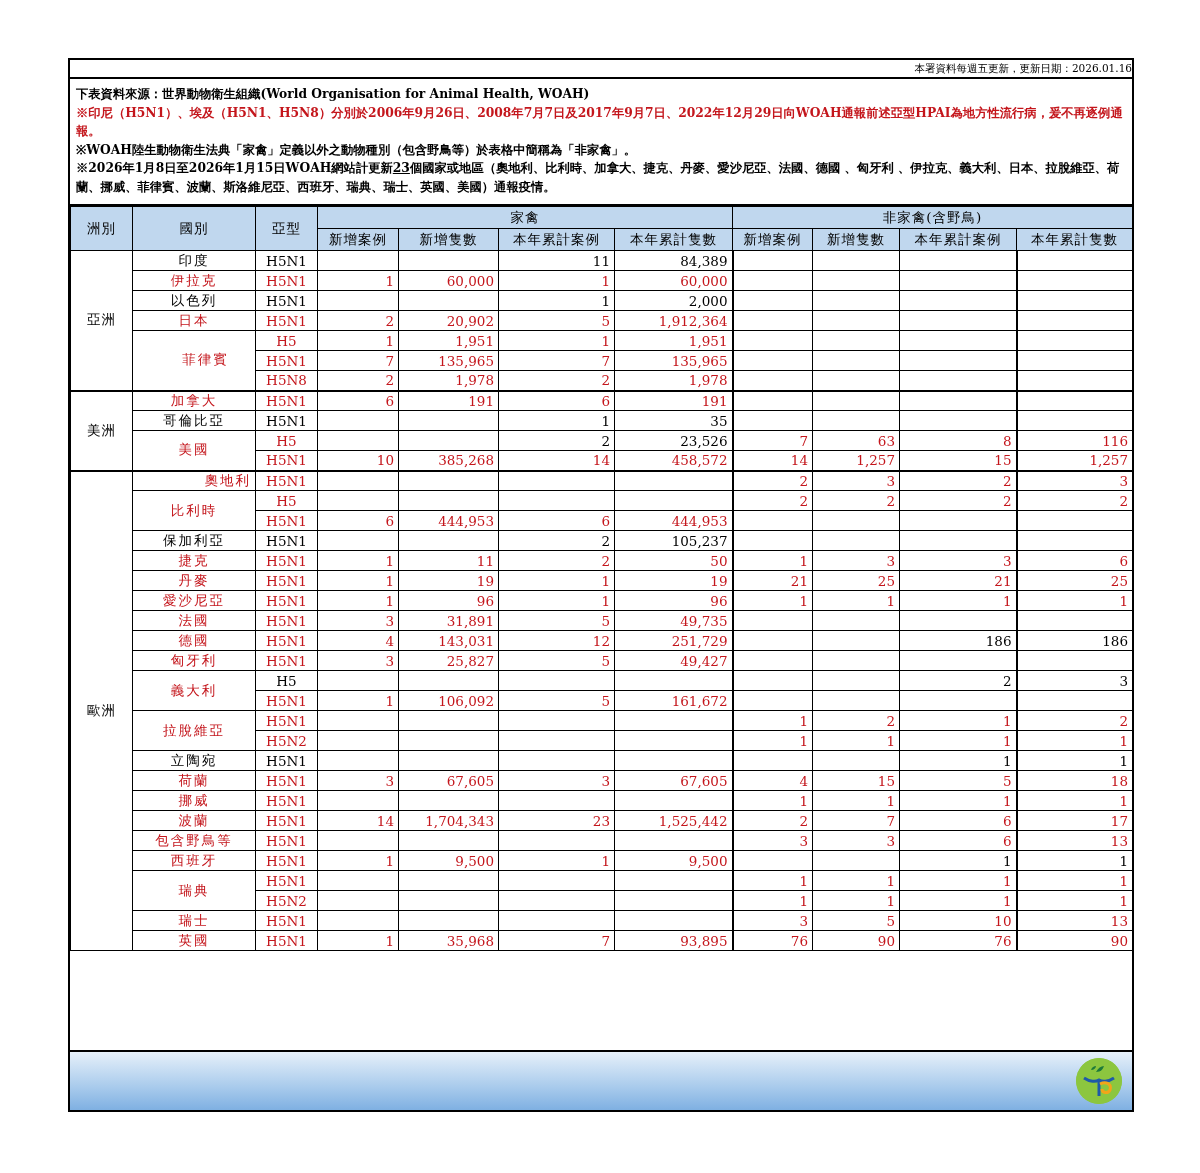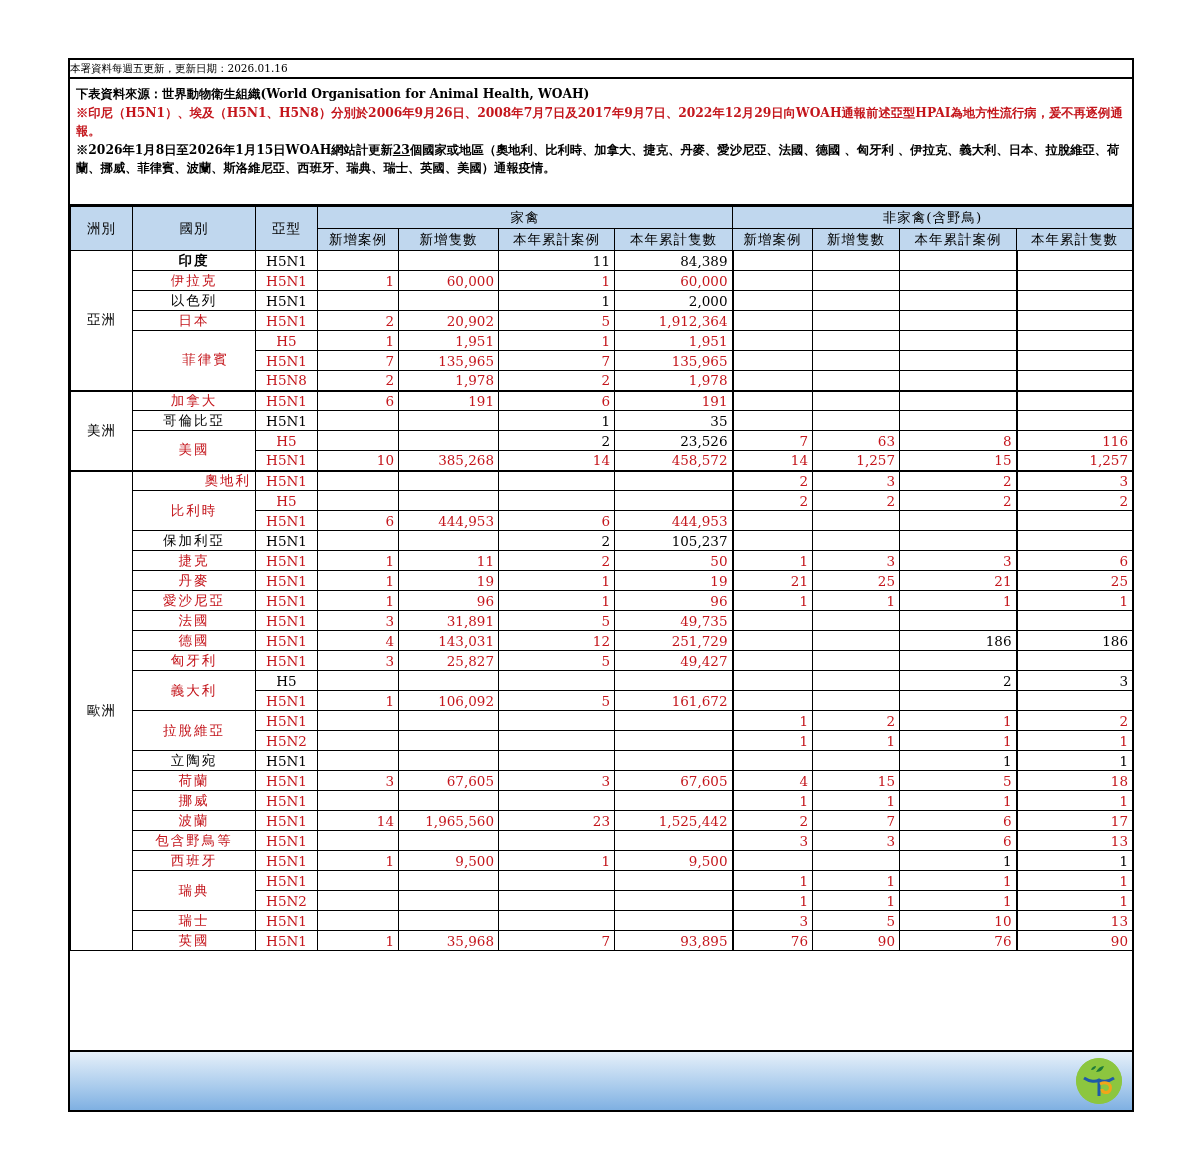--- a/index.html
+++ b/index.html
@@ -2,21 +2,21 @@
 <html><head>
 <meta charset="utf-8">
 <style>
   html,body{margin:0;padding:0;background:#fff;}
   body{width:1200px;height:1173px;position:relative;font-family:"DejaVu Serif","Liberation Serif",serif;}
   .frame{position:absolute;left:68px;top:58px;width:1066px;height:1054px;border:2px solid #000;box-sizing:border-box;background:#fff;}
   .banner{height:48px;background:linear-gradient(#4a8ad0,#a9cbec 55%,#e6f0fa);border-bottom:2px solid #000;position:relative;}
   .banner .title{position:absolute;left:0;right:0;top:8px;text-align:center;font-size:11px;font-weight:bold;line-height:15px;color:#111;}
   .hen{position:absolute;top:2px;width:46px;height:44px;}
   .hen.l{left:292px;} .hen.r{left:718px;}
-  .update{height:17px;border-bottom:2px solid #000;text-align:left;font-size:10.5px;line-height:17px;padding-right:12px;}
+  .update{height:17px;border-bottom:2px solid #000;text-align:right;font-size:10.5px;line-height:17px;padding-right:0;}
   .notes{padding:6px 6px 0 6px;font-size:12.3px;line-height:18.5px;font-weight:bold;height:127px;box-sizing:border-box;border-bottom:2px solid #000;}
   .notes .red{color:#c4161c;}
   .notes .u{text-decoration:underline;}
   table{border-collapse:collapse;width:100%;table-layout:fixed;}
   td,th{border:1px solid #000;padding:0 4px;height:20px;font-size:13.5px;font-weight:normal;box-sizing:border-box;white-space:nowrap;overflow:hidden;}
   th{background:#c0d7ee;font-size:13.5px;letter-spacing:1px;}
   .head-row1 th{height:22px;}
   .head-row2 th{height:22px;}
   td.num{text-align:right;}
   td.ctr{text-align:center;}
@@ -28,20 +28,21 @@
   .logo{position:absolute;right:10px;top:6px;width:46px;height:46px;border-radius:50%;background:#8cc63f;}
 </style>
 </head>
 <body>
 
 <div class="frame">
   <div class="update">本署資料每週五更新，更新日期：2026.01.16</div>
   <div class="notes">
     <div>下表資料來源：世界動物衛生組織(World Organisation for Animal Health, WOAH)</div>
     <div class="red">※印尼（H5N1）、埃及（H5N1、H5N8）分別於2006年9月26日、2008年7月7日及2017年9月7日、2022年12月29日向WOAH通報前述亞型HPAI為地方性流行病，爰不再逐例通報。</div>
+    <div>※WOAH陸生動物衛生法典「家禽」定義以外之動物種別（包含野鳥等）於表格中簡稱為「非家禽」。</div>
     <div><span>※2026年1月8日至2026年1月15日WOAH網站計更新</span><span class="u">23</span><span>個國家或地區（奧地利、比利時、加拿大、捷克、丹麥、愛沙尼亞、法國、德國 、匈牙利 、伊拉克、義大利、日本、拉脫維亞、荷蘭、挪威、菲律賓、波蘭、斯洛維尼亞、西班牙、瑞典、瑞士、英國、美國）通報疫情。</span></div>
   </div>
 
   <table>
     <colgroup>
       <col style="width:62px">
         <col style="width:123px">
         <col style="width:62px">
       <col style="width:81px">
         <col style="width:100px">
@@ -67,21 +68,21 @@
           <th>本年累計隻數</th>
           <th>新增案例</th>
           <th>新增隻數</th>
           <th>本年累計案例</th>
           <th>本年累計隻數</th>
         </tr>
     </thead>
     <tbody id="tbody">
         <tr>
           <td rowspan="7" class="cont">亞洲</td>
-          <td rowspan="1" class="ctr" style="letter-spacing: 2px; font-weight: bold;">印度</td>
+          <td rowspan="1" class="ctr" style="letter-spacing: 2px;">印度</td>
           <td class="ctr">H5N1</td>
           <td class="num"></td>
           <td class="num"></td>
           <td class="num">11</td>
           <td class="num">84,389</td>
           <td class="num" style="border-left: 2px solid rgb(0, 0, 0);"></td>
           <td class="num"></td>
           <td class="num"></td>
           <td class="num" style="border-left: 2px solid rgb(0, 0, 0);"></td>
         </tr>
@@ -402,21 +403,21 @@
           <td class="num r"></td>
           <td class="num r" style="border-left: 2px solid rgb(0, 0, 0);">1</td>
           <td class="num r">1</td>
           <td class="num r">1</td>
           <td class="num r" style="border-left: 2px solid rgb(0, 0, 0);">1</td>
         </tr>
         <tr>
           <td rowspan="1" class="ctr r" style="letter-spacing: 2px;">波蘭</td>
           <td class="ctr r">H5N1</td>
           <td class="num r">14</td>
-          <td class="num r">1,965,560</td>
+          <td class="num r">1,704,343</td>
           <td class="num r">23</td>
           <td class="num r">1,525,442</td>
           <td class="num r" style="border-left: 2px solid rgb(0, 0, 0);">2</td>
           <td class="num r">7</td>
           <td class="num r">6</td>
           <td class="num r" style="border-left: 2px solid rgb(0, 0, 0);">17</td>
         </tr>
         <tr>
           <td rowspan="1" class="ctr r" style="letter-spacing: 2px;">包含野鳥等</td>
           <td class="ctr r">H5N1</td>

